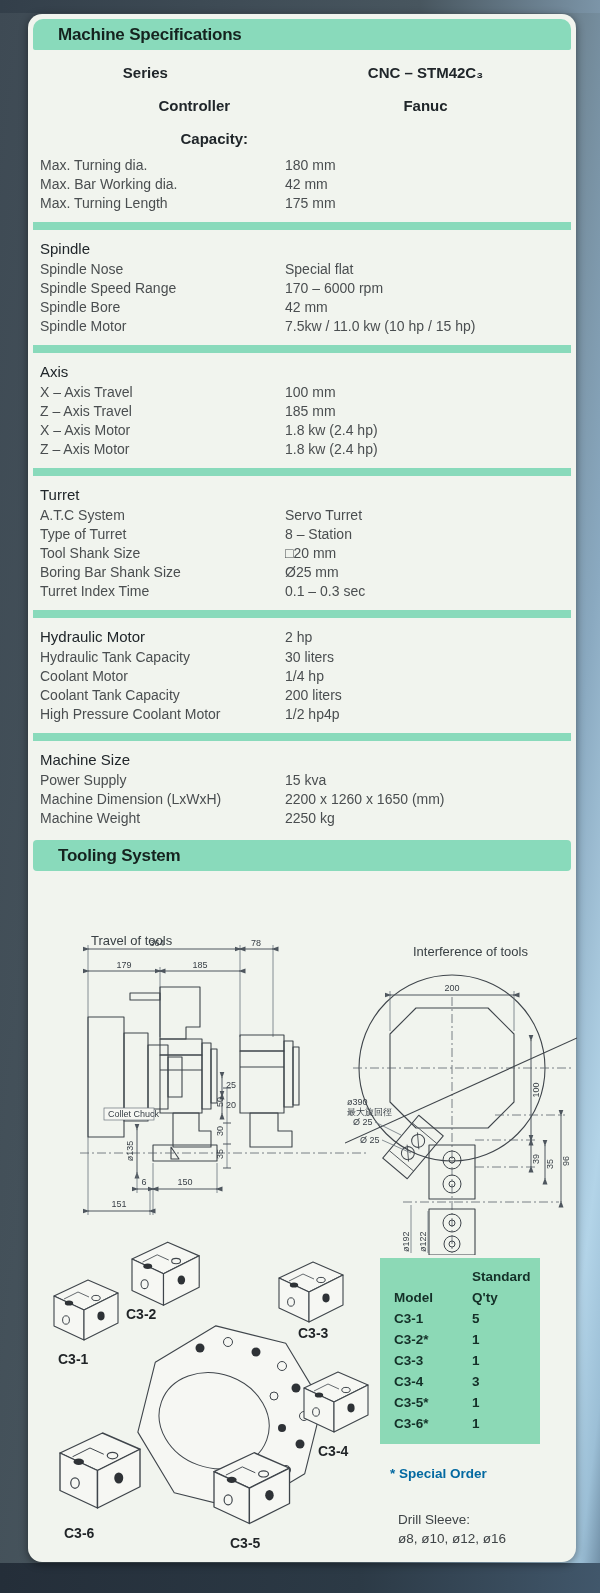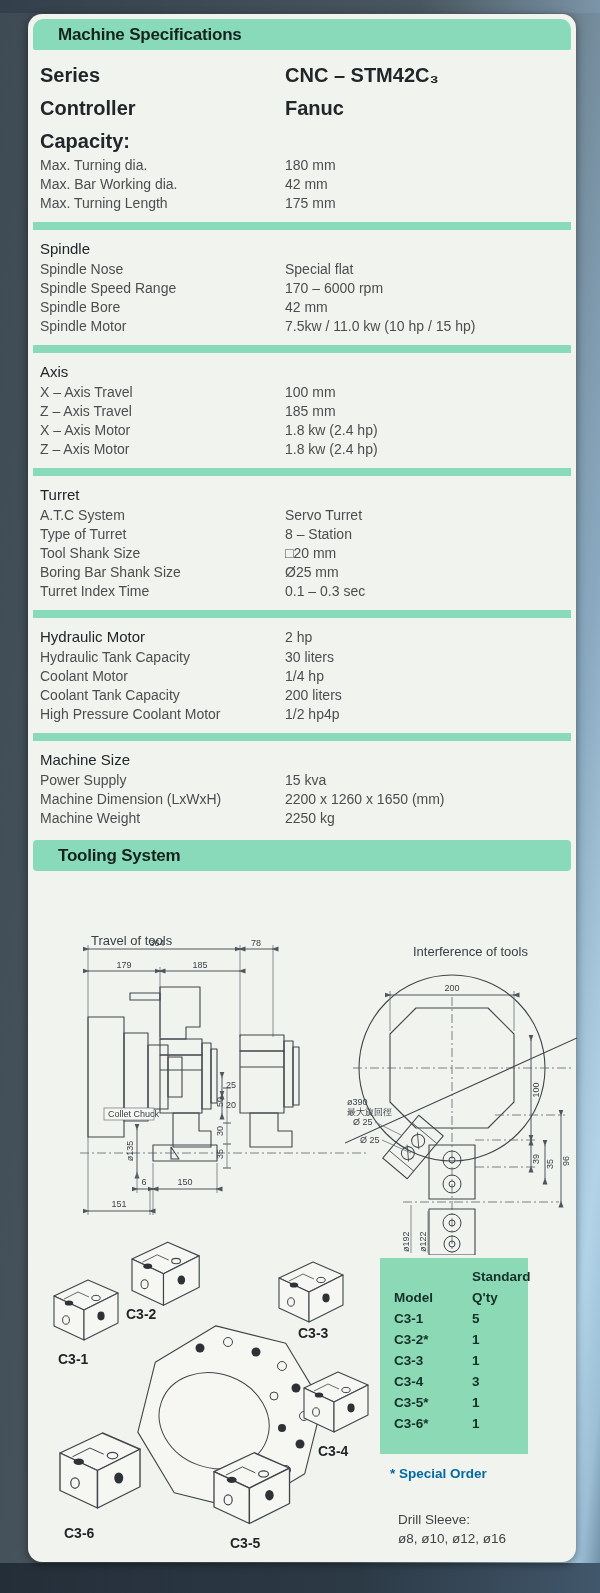--- a/index.html
+++ b/index.html
@@ -13,21 +13,21 @@
   .card{position:absolute;left:28px;top:14px;width:548px;height:1548px;background:#f1f4ee;
     border-radius:14px;box-shadow:0 2px 8px rgba(0,0,0,.45);z-index:2;}
   .bar{position:absolute;left:5px;right:5px;height:31px;background:#89dabb;display:flex;align-items:center;}
   .bar.top{top:5px;border-radius:10px 10px 2px 2px;}
   .bar.tooling{top:826px;border-radius:4px;}
   .bar-text{font-size:17px;font-weight:bold;color:#15231f;padding-left:25px;letter-spacing:-.2px;}
   
   .specs{position:absolute;top:44px;left:12px;right:10px;}
   .spec-row{display:flex;height:19px;align-items:baseline;font-size:14px;color:#4a4e50;}
   .spec-row .lbl{width:245px;flex:none;}
-  .spec-row.bold{height:27px;padding-top:6px;font-size:20px;font-weight:bold;color:#20262a;}
+  .spec-row.bold{height:27px;padding-top:6px;font-size:15px;font-weight:bold;color:#20262a;justify-content:center;}
   .spec-row.spec-head{height:21px;padding-top:2px;}
   .spec-row.spec-head .lbl{font-size:15px;font-weight:normal;color:#20262a;}
   .spec-divider{height:8px;background:#89dabb;margin:8px -5px 8px -7px;}
   
   .diagram-title{position:absolute;font-size:13px;color:#3a4145;}
   .travel-title{left:63px;top:898px;margin-top:21px;}
   .interf-title{left:352px;top:930px;margin-left:33px;}
   .travel-svg{position:absolute;left:47px;top:923px;}
   .interf-svg{position:absolute;left:317px;top:941px;}
   .tools-svg{position:absolute;left:8px;top:1202px;}
@@ -36,22 +36,22 @@
   .ext{stroke:#6a737b;stroke-width:.8;fill:none;}
   .cl{stroke:#5a636b;stroke-width:.8;stroke-dasharray:9 3 2 3;fill:none;}
   .out{fill:none;stroke:#3f454b;stroke-width:1.1;stroke-linejoin:round;}
   .dt{fill:#3a4148;font-size:9px;}
   .blk{fill:#f6f7f3;stroke:#3f454b;stroke-width:1.1;stroke-linejoin:round;}
   .thin{fill:none;stroke:#3f454b;stroke-width:.8;}
   .hole{fill:#2e3236;stroke:none;}
   .holeo{fill:none;stroke:#3f454b;stroke-width:1;}
   .tool-lbl{font-size:14px;font-weight:bold;fill:#1f2326;}
   
-  .qty-table{position:absolute;left:352px;top:1244px;width:148px;background:#8cd9b6;
-    padding:8px 0 20px 0;color:#143028;font-weight:bold;font-size:13.5px;}
+  .qty-table{position:absolute;left:352px;top:1244px;width:160px;background:#8cd9b6;
+    padding:8px 0 10px 0;color:#143028;font-weight:bold;font-size:13.5px;}
   .qt-r{display:flex;height:21px;align-items:center;padding-left:14px;}
   .qt-c1{width:78px;flex:none;}
   .special-note{position:absolute;left:362px;top:1452px;font-size:13.5px;font-weight:bold;color:#0369a1;}
   .drill{position:absolute;left:370px;top:1496px;font-size:13.5px;color:#3f4447;line-height:19px;}
 </style>
 </head>
 <body>
 
 <div class="page">
   <div class="card">

